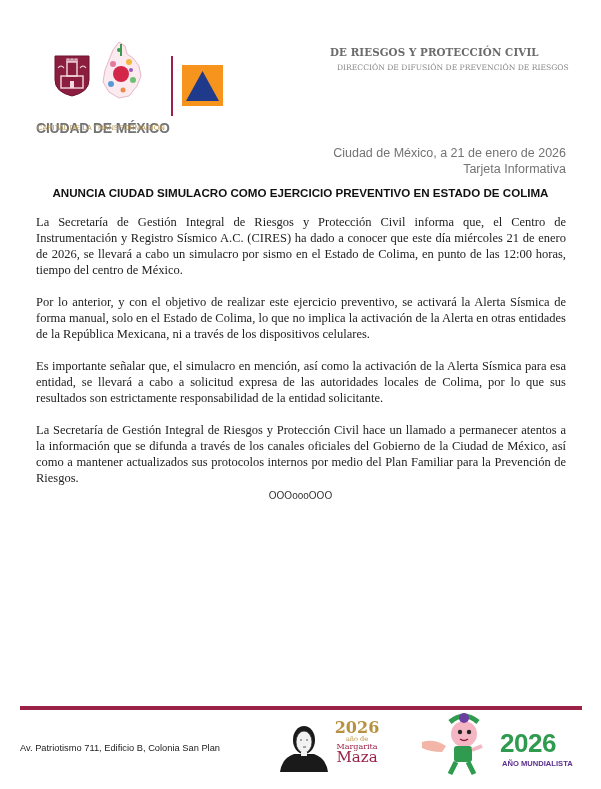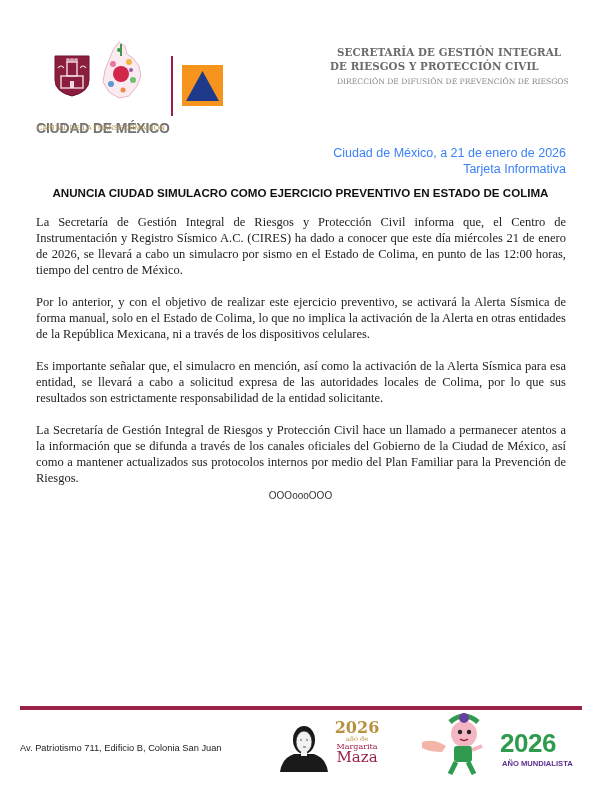--- a/index.html
+++ b/index.html
@@ -20,21 +20,21 @@
 
   .dept-box { position: absolute; left: 330px; top: 45px; width: 240px; height: 60px; }
   .dept-line1, .dept-line2 { font-family: "DejaVu Serif", "Liberation Serif", serif; font-weight: bold;
                 font-size: 10.3px; color: #6b6b6b; line-height: 14px; white-space: nowrap; letter-spacing: 0.1px; }
   .dept-line1 { margin-left: 7px; }
   .dept-line2 { }
   .dept-line3 { font-family: "DejaVu Serif", "Liberation Serif", serif; font-size: 7.6px; color: #8a8a8a;
                 margin-top: 4px; margin-left: 7px; white-space: nowrap; }
 
   
-  .meta { position: absolute; right: 35px; top: 145px; text-align: right; font-size: 12.5px; line-height: 16px; color: #3b82f6; }
+  .meta { position: absolute; right: 35px; top: 145px; text-align: right; font-size: 12.5px; line-height: 16px; color: #737373; }
   .doc-title { position: absolute; left: 0; width: 601px; top: 186px; text-align: center;
                font-size: 11.6px; font-weight: bold; color: #111; letter-spacing: 0px; }
   .content { position: absolute; left: 36px; width: 530px; top: 214px; font-size: 12.5px; line-height: 16px; color: #222; }
   .content p { margin: 0 0 16px 0; text-align: justify; font-family: Liberation Serif, serif; }
   .closing { position: absolute; left: 0; width: 601px; top: 490px; text-align: center; font-size: 10px; color: #333; }
 
   
   .footer-bar { position: absolute; left: 20px; top: 706px; width: 562px; height: 4px; background: #9b2247; }
   .address { position: absolute; left: 20px; top: 741px; font-size: 9.3px; line-height: 14px; color: #222; white-space: nowrap; }
   .maza-logo { position: absolute; left: 278px; top: 718px; width: 110px; height: 56px; }
@@ -77,21 +77,20 @@
     </svg>
     <div class="cdmx-title">CIUDAD DE MÉXICO</div>
     <div class="cdmx-sub">CAPITAL DE LA TRANSFORMACIÓN</div>
   </div>
   <div class="header-divider"></div>
   <svg class="pc-logo" viewBox="0 0 41 41">
     <rect x="0" y="0" width="41" height="41" fill="#f7941d"></rect>
     <polygon points="20.5,6 37,36 4,36" fill="#1f3a8a"></polygon>
   </svg>
   <div class="dept-box">
-    <div class="dept-line1">SECRETARÍA DE GESTIÓN INTEGRAL</div>
     <div class="dept-line2">DE RIESGOS Y PROTECCIÓN CIVIL</div>
     <div class="dept-line3">DIRECCIÓN DE DIFUSIÓN DE PREVENCIÓN DE RIESGOS</div>
   </div>
 </div>
 
 <div class="meta">
   <div>Ciudad de México, a 21 de enero de 2026</div>
   <div>Tarjeta Informativa</div>
 </div>
 
@@ -101,21 +100,21 @@
   <p>La Secretaría de Gestión Integral de Riesgos y Protección Civil informa que, el Centro de Instrumentación y Registro Sísmico A.C. (CIRES) ha dado a conocer que este día miércoles 21 de enero de 2026, se llevará a cabo un simulacro por sismo en el Estado de Colima, en punto de las 12:00 horas, tiempo del centro de México.</p>
   <p>Por lo anterior, y con el objetivo de realizar este ejercicio preventivo, se activará la Alerta Sísmica de forma manual, solo en el Estado de Colima, lo que no implica la activación de la Alerta en otras entidades de la República Mexicana, ni a través de los dispositivos celulares.</p>
   <p>Es importante señalar que, el simulacro en mención, así como la activación de la Alerta Sísmica para esa entidad, se llevará a cabo a solicitud expresa de las autoridades locales de Colima, por lo que sus resultados son estrictamente responsabilidad de la entidad solicitante.</p>
   <p>La Secretaría de Gestión Integral de Riesgos y Protección Civil hace un llamado a permanecer atentos a la información que se difunda a través de los canales oficiales del Gobierno de la Ciudad de México, así como a mantener actualizados sus protocolos internos por medio del Plan Familiar para la Prevención de Riesgos.</p>
 </div>
 
 <div class="closing">OOOoooOOO</div>
 
 <div class="footer-bar"></div>
 <div class="address">
-  <div>Av. Patriotismo 711, Edificio B, Colonia San Juan</div>
+  <div>Av. Patriotismo 711, Edificio B, Colonia San Plan</div>
 </div>
 
 <div class="maza-logo">
   <svg class="maza-portrait" viewBox="0 0 52 52">
     <path d="M2 52 Q4 38 16 34 L36 34 Q48 38 50 52 Z" fill="#1a1a1a"></path>
     <ellipse cx="26" cy="20" rx="11" ry="14" fill="#1a1a1a"></ellipse>
     <ellipse cx="26" cy="22" rx="8" ry="11" fill="#f2f2f2" stroke="#333" stroke-width="0.8"></ellipse>
     <path d="M22 20 h2 M28 20 h2 M25 27 h3" stroke="#333" stroke-width="0.8"></path>
     <rect x="23" y="32" width="6" height="4" fill="#f2f2f2"></rect>
   </svg>

